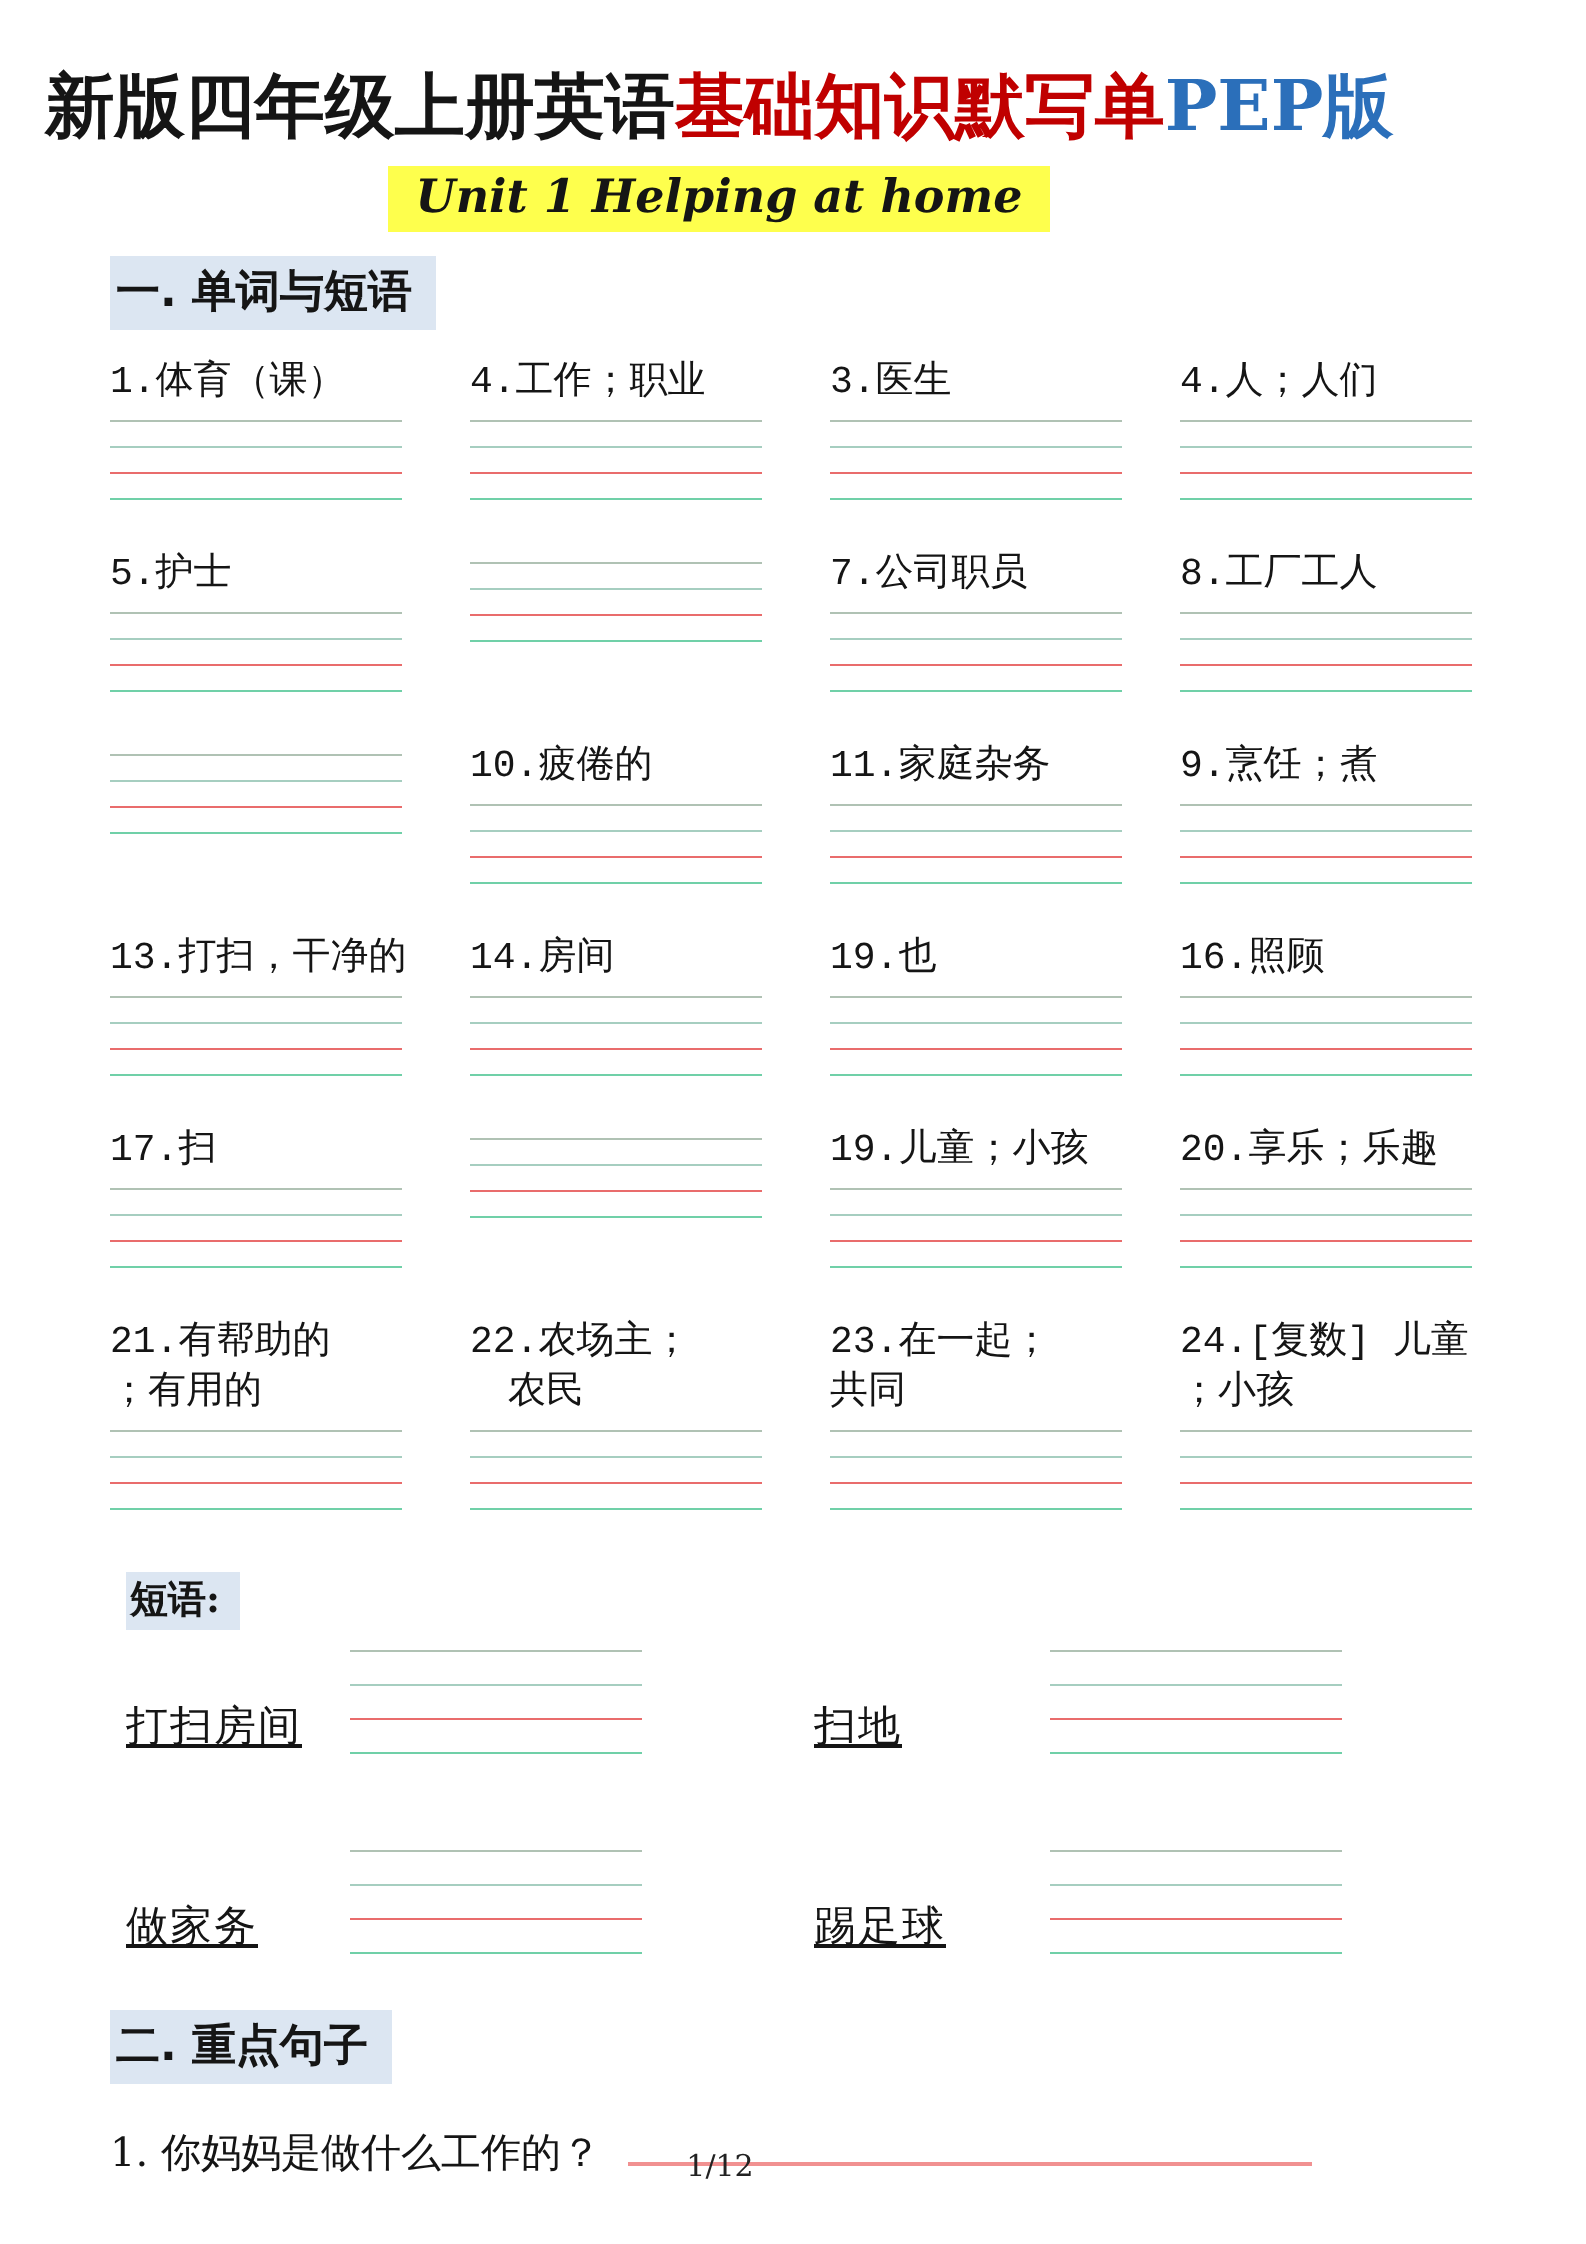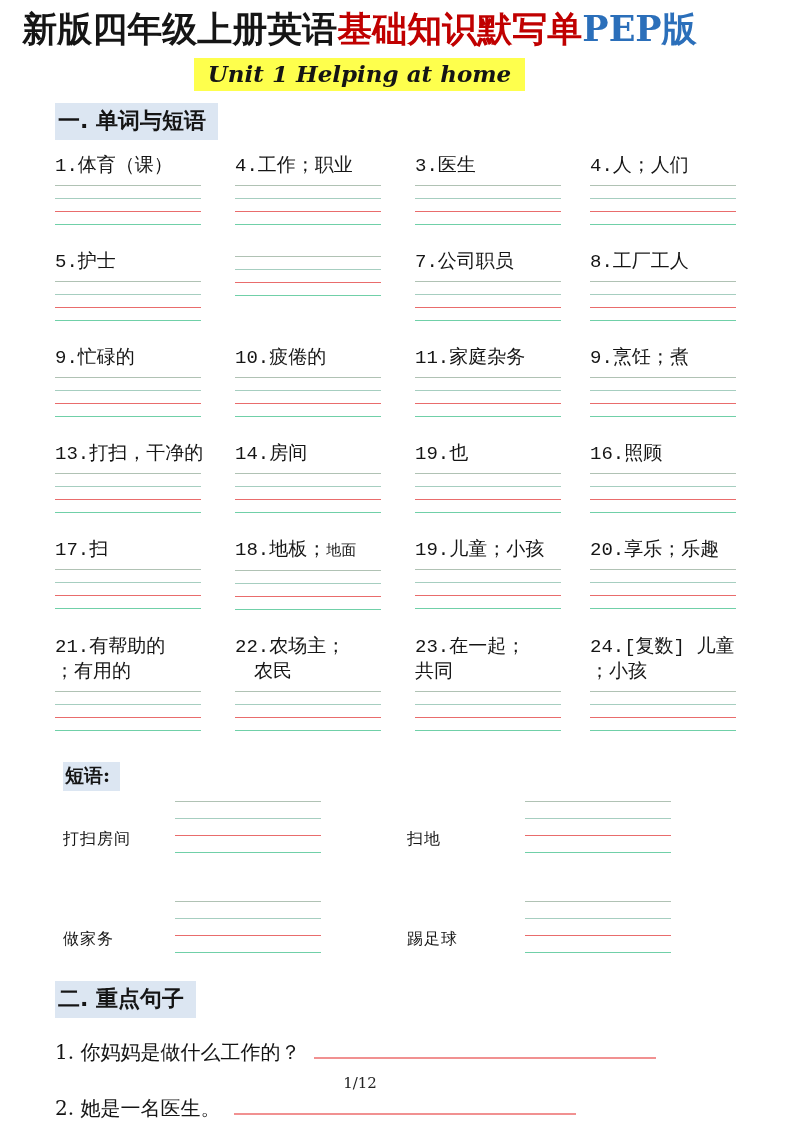--- a/index.html
+++ b/index.html
@@ -2,21 +2,21 @@
 <html style="--titleRed: #c00000; --titleBlue: #2b6fba; --highlightYellow: #feff4d; --headingBg: #dce6f2; --ruleMuted: #b0c2b4; --ruleTeal: #a6cec0; --ruleRed: #e96c6c; --ruleGreen: #70d0a8; --underlineRed: #f19191;"><head>
 <meta charset="utf-8">
 <style>
   * { margin:0; padding:0; box-sizing:border-box; }
   html,body { background:#ffffff; }
   body {
     width:793px; height:1122px; overflow:hidden;
     font-family:"DejaVu Sans", sans-serif;
     color:#151515;
   }
-  .page { position:relative; width:719px; height:1122px; padding-top:6px; }
+  .page { position:relative; width:719px; height:1122px; padding-top:31px; }
 
   
   .title {
     text-align:center; font-family:"DejaVu Serif", serif;
     font-size:35px; font-weight:bold; letter-spacing:0px; line-height:46px;
     white-space:nowrap;
   }
   .title .t-red  { color:var(--titleRed); }
   .title .t-blue { color:var(--titleBlue); }
   .subtitle-row { text-align:center; margin-top:6px; }
@@ -60,22 +60,22 @@
     font-family:"DejaVu Serif", serif; font-weight:bold;
     font-size:19px; padding:1px 10px 2px 2px;
   }
   .phrase-grid {
     margin-top:4px;
     display:grid;
     grid-template-columns:112px 232px 118px 222px;
     row-gap:26px;
   }
   .ptext {
-    font-family:"DejaVu Serif", serif; font-size:16px;
-    align-self:center; padding-top:14px; letter-spacing:1px;
+    font-family:"DejaVu Serif", serif; font-size:21px;
+    align-self:center; padding-top:14px; letter-spacing:1px;text-decoration:underline;
   }
   .prule { align-self:start; }
   .prule .rl { height:17px; }
 
   
   .sentences { margin:22px 0 0 55px; }
   .sentence { margin-bottom:32px; white-space:nowrap; }
   .stext { font-family:"DejaVu Serif", serif; font-size:20px; line-height:24px; }
   .uline {
     display:inline-block; width:342px; height:18px;
@@ -172,21 +172,20 @@
       <div class="wlabel">8.工厂工人</div>
       <div class="rule4">
           <i class="rl r1"></i>
           <i class="rl r2"></i>
           <i class="rl r3"></i>
           <i class="rl r4"></i>
         </div>
     </div>
 
     <div class="cell">
-      <div class="wlabel">9.忙碌的</div>
       <div class="rule4">
           <i class="rl r1"></i>
           <i class="rl r2"></i>
           <i class="rl r3"></i>
           <i class="rl r4"></i>
         </div>
     </div>
     <div class="cell">
       <div class="wlabel">10.疲倦的</div>
       <div class="rule4">
@@ -255,21 +254,20 @@
     <div class="cell">
       <div class="wlabel">17.扫</div>
       <div class="rule4">
           <i class="rl r1"></i>
           <i class="rl r2"></i>
           <i class="rl r3"></i>
           <i class="rl r4"></i>
         </div>
     </div>
     <div class="cell">
-      <div class="wlabel"><span>18.地板；</span><span class="wsmall">地面</span></div>
       <div class="rule4">
           <i class="rl r1"></i>
           <i class="rl r2"></i>
           <i class="rl r3"></i>
           <i class="rl r4"></i>
         </div>
     </div>
     <div class="cell">
       <div class="wlabel">19.儿童；小孩</div>
       <div class="rule4">

